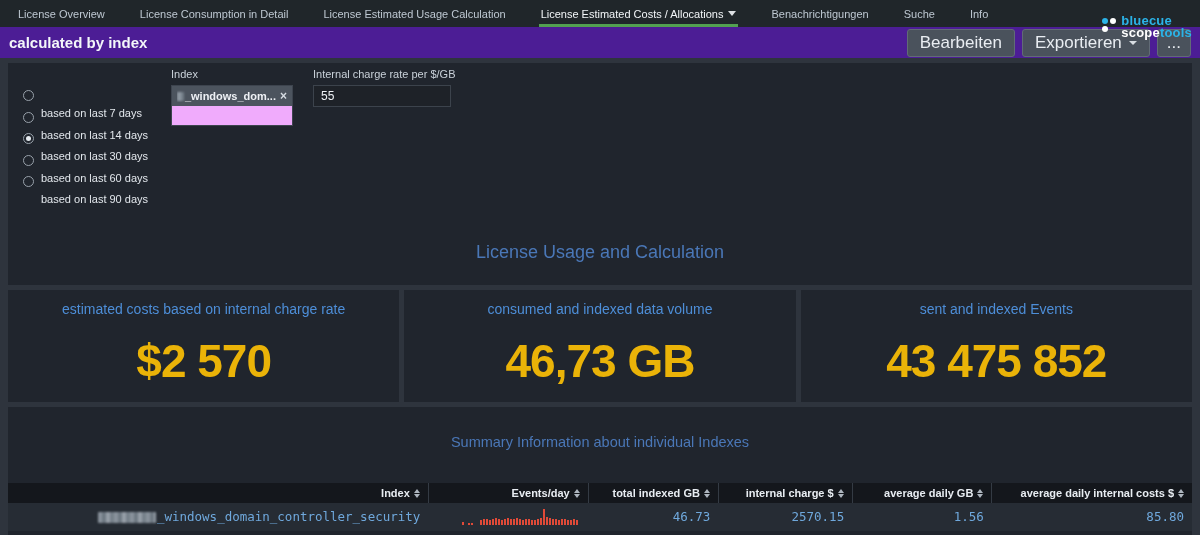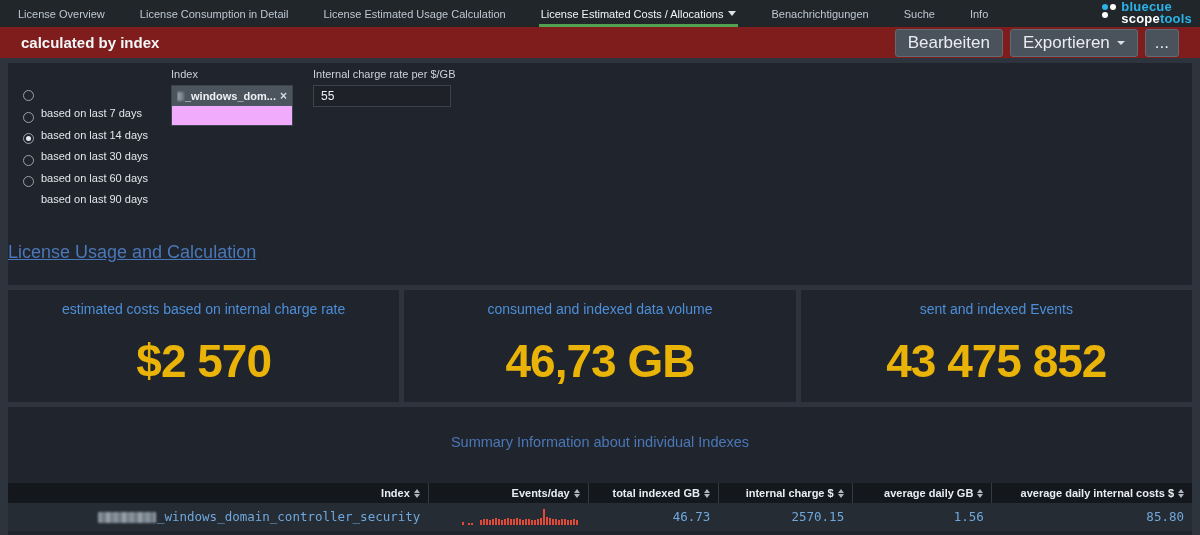--- a/index.html
+++ b/index.html
@@ -4,29 +4,29 @@
 <style>
   * { margin:0; padding:0; box-sizing:border-box; }
   html,body { width:1200px; height:535px; overflow:hidden; }
   body { background:#2e343d; font-family:"Liberation Sans", sans-serif; color:#e5eaef; }
 
   
   .navbar { height:27px; background:#20262a; display:flex; align-items:stretch; padding-left:16px; position:relative; }
   .nav-item { font-size:11px; color:#bec8d2; display:flex; align-items:center; padding:0 2px; margin-right:31px; cursor:pointer; border-bottom:3px solid transparent; padding-top:3px; white-space:nowrap; }
   .nav-item.active { color:#f2f5f8; border-bottom-color:#53a051; }
   .caret-down { width:0; height:0; border-left:4px solid transparent; border-right:4px solid transparent; border-top:5px solid currentColor; display:inline-block; margin-left:5px; opacity:.9; }
-  .logo { position:absolute; right:8px; top:1px; display:flex; align-items:flex-start; line-height:12px; font-weight:bold; font-size:13px; letter-spacing:.2px; }
+  .logo { position:absolute; right:8px; top:15px; display:flex; align-items:flex-start; line-height:12px; font-weight:bold; font-size:13px; letter-spacing:.2px; }
   .logo-dots { display:grid; grid-template-columns:7px 7px; grid-auto-rows:7px; gap:1px; margin:3px 4px 0 0; }
   .dot { width:6px; height:6px; border-radius:50%; }
   .dot.blue { background:#2bb3e8; } .dot.white { background:#ffffff; } .dot.empty { background:transparent; }
   .logo-text .row { display:block; }
   .lb { color:#2bb3e8; } .lw { color:#ffffff; }
 
   
-  .header-bar { height:31px; background:#7f1d1d; display:flex; align-items:center; justify-content:space-between; padding:0 21px; }
+  .header-bar { height:31px; background:#4c1d95; display:flex; align-items:center; justify-content:space-between; padding:0 9px; }
   .page-title { font-size:15px; font-weight:bold; color:#f4f7fa; }
   .header-actions { display:flex; gap:7px; }
   .btn { background:#4a525c; border:1px solid #616b76; border-radius:3px; color:#e9edf2; font-size:17px; padding:3px 12px; cursor:pointer; display:flex; align-items:center; }
   .btn .caret-down { border-top-width:4px; margin-left:7px; }
   .btn.more { padding:3px 9px; }
 
   
   .content { padding:5px 8px 0 8px; }
   .panel { background:#20252d; }
 
@@ -43,21 +43,21 @@
   .field-label { font-size:11px; color:#c9d1d9; margin-bottom:5px; }
   .multiselect { width:122px; background:#f0abfc; border:1px solid #3d444e;font-weight:bold; }
   .token-row { background:#4c545e; display:flex; align-items:center; padding:3px 5px; }
   .token-text { font-size:11px; color:#eef1f5; white-space:nowrap; overflow:hidden; flex:1; display:flex; align-items:center; }
   .token-remove { font-size:12px; color:#d6dce2; margin-left:4px; cursor:pointer; }
   .ms-empty { height:19px; }
   .text-input { width:138px; background:#1e2228; border:1px solid #3c434c; color:#eef1f5; font-size:12px; padding:3px 7px; font-family:"Liberation Sans", sans-serif; }
   .pixelated { display:inline-block; height:9px; width:42px; border-radius:1px; margin-right:1px;
     background:repeating-linear-gradient(90deg,#9aa4ae 0 4px,#7b8690 4px 8px,#aab3bc 8px 12px,#848f99 12px 16px);
     filter:blur(1.3px); opacity:.85; vertical-align:middle; }
-  .section-title { position:absolute; left:0; right:0; bottom:22px; font-size:18px; color:#4a77b7;text-decoration:underline; }
+  .section-title { position:absolute; left:0; right:0; bottom:22px; text-align:center; font-size:18px; color:#4a77b7; }
 
   
   .stats-row { display:flex; gap:5px; margin-top:5px; height:112px; }
   .stat-panel { flex:1; position:relative; text-align:center; }
   .stat-title { font-size:14px; color:#4d8ed8; padding-top:11px; }
   .stat-value { position:absolute; left:0; right:0; top:44px; font-size:46px; font-weight:bold; color:#eab308; letter-spacing:-1px; }
 
   
   .summary-panel { margin-top:5px; height:128px; position:relative; }
   .summary-title { text-align:center; font-size:14.5px; color:#47719f; padding-top:27px; color:#4a77b7; }

